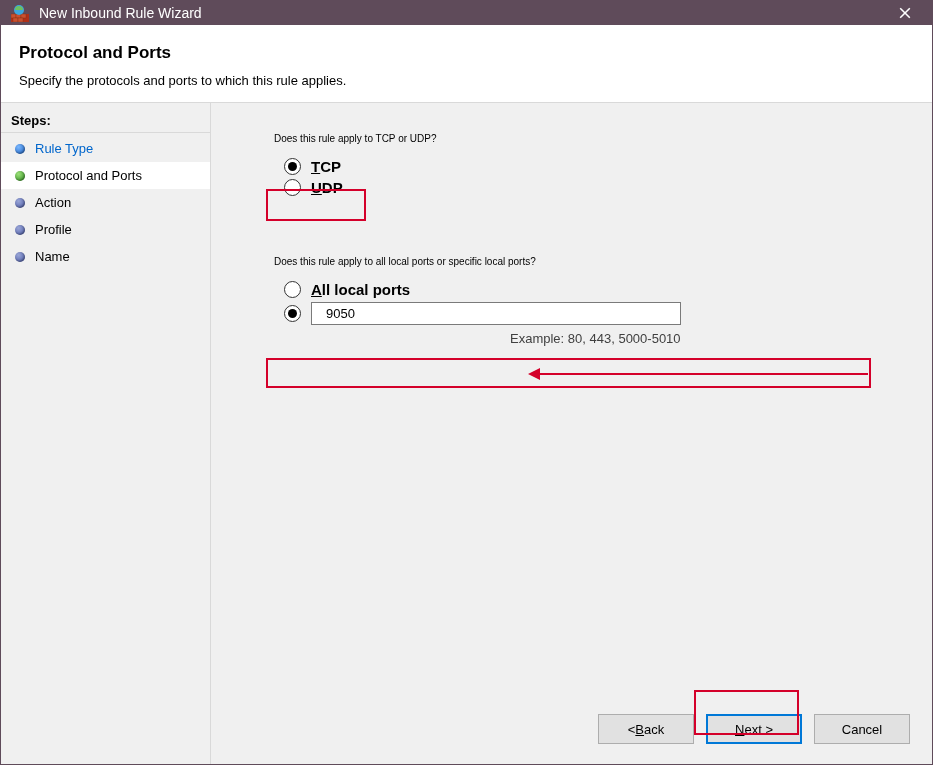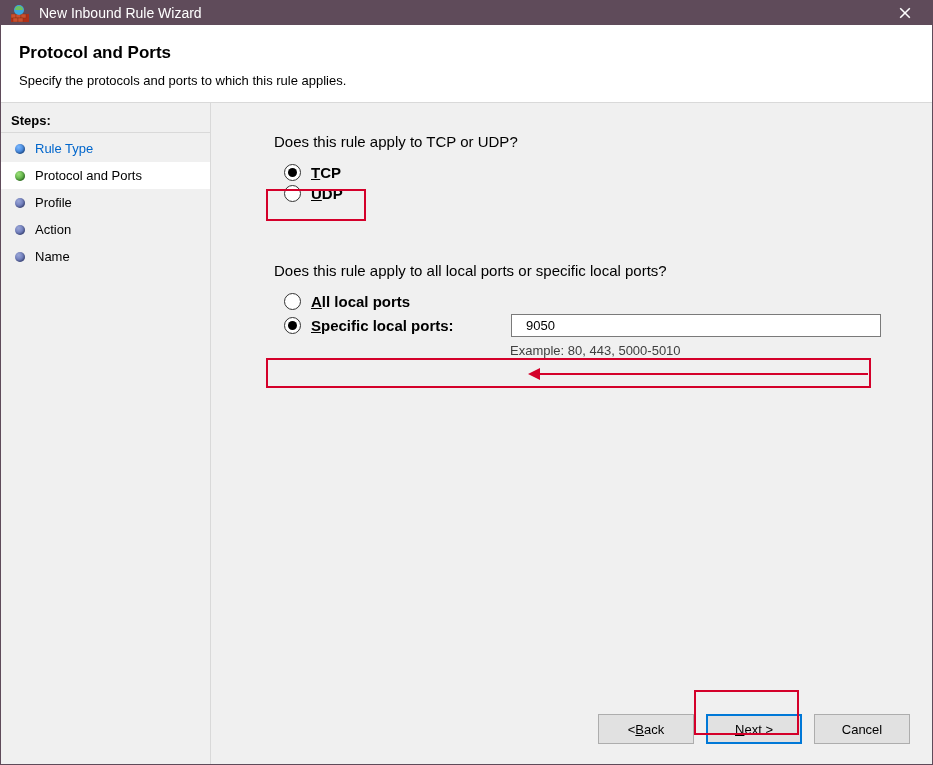--- a/index.html
+++ b/index.html
@@ -84,21 +84,21 @@
   .bullet.blue  { background: radial-gradient(circle at 35% 30%, #7ab8ff, #1a5fbf); }
   .bullet.green { background: radial-gradient(circle at 35% 30%, #9ce07a, #2f8f1f); }
   .bullet.gray  { background: radial-gradient(circle at 35% 30%, #9aa6d6, #4a5aa8); }
 
   .content {
     flex:1;
     position: relative;
     padding: 30px 0 0 55px;
     background:#f0f0f0;
   }
-  .question { margin-bottom: 14px; font-size:15px; }
+  .question { margin-bottom: 14px; font-size:10px; }
 
   .radio-row {
     display:flex; 
     margin: 4px 0 4px 10px;
     font-size:15px; font-weight:bold;
   }
   .radio-outer {
     width:17px; height:17px; border:1.5px solid #333; border-radius:50%;
     display:inline-flex; align-items:center; justify-content:center;
     margin-right:10px; background:#fff;
@@ -191,25 +191,25 @@
       <div class="step link">
         <span class="bullet blue"></span>
         <span>Rule Type</span>
       </div>
       <div class="step current">
         <span class="bullet green"></span>
         <span>Protocol and Ports</span>
       </div>
       <div class="step">
         <span class="bullet gray"></span>
-        <span>Profile</span>
+        <span>Action</span>
       </div>
       <div class="step">
         <span class="bullet gray"></span>
-        <span>Action</span>
+        <span>Profile</span>
       </div>
       <div class="step">
         <span class="bullet gray"></span>
         <span>Name</span>
       </div>
     </div>
 
     <div class="content">
 
       <div class="question">Does this rule apply to TCP or UDP?</div>
@@ -231,21 +231,20 @@
 
       <div class="radio-row">
         <span class="radio-outer"></span>
         <span><span class="accel">A</span><span>ll local ports</span></span>
       </div>
 
       <div class="radio-row" style="align-items:center;">
         <span class="radio-outer">
             <span class="radio-inner"></span>
           </span>
-        <span style="width:200px"><span class="accel">S</span><span>pecific local ports:</span></span>
         <input class="port-input" value="9050" style="">
       </div>
       <div class="example">Example: 80, 443, 5000-5010</div>
 
       <div class="button-row">
         <button class="btn">
           <span>&lt; </span>
             <span class="accel">B</span>
             <span>ack</span>
         </button>

